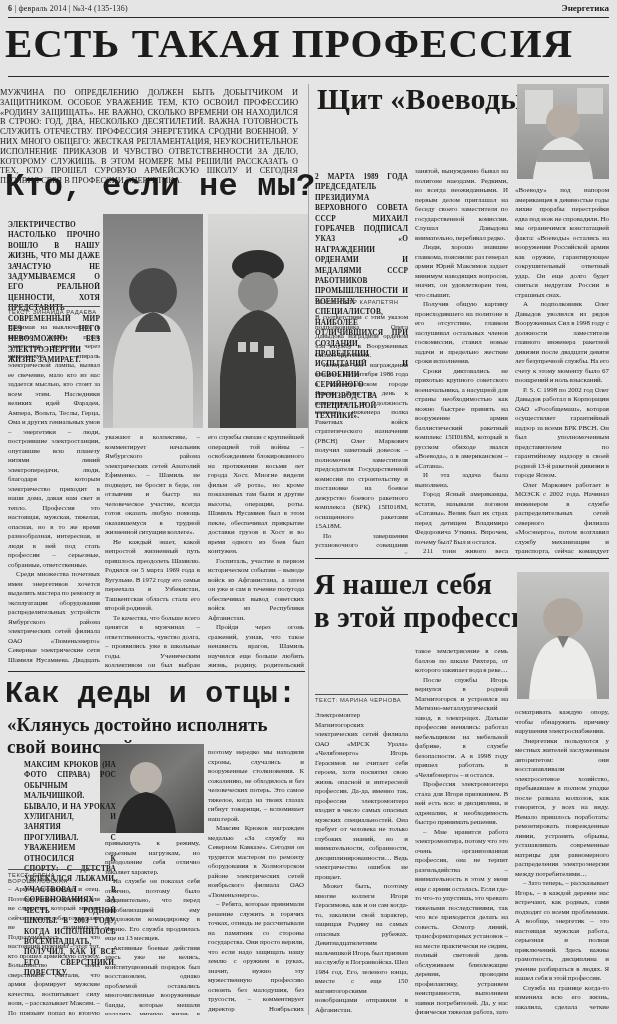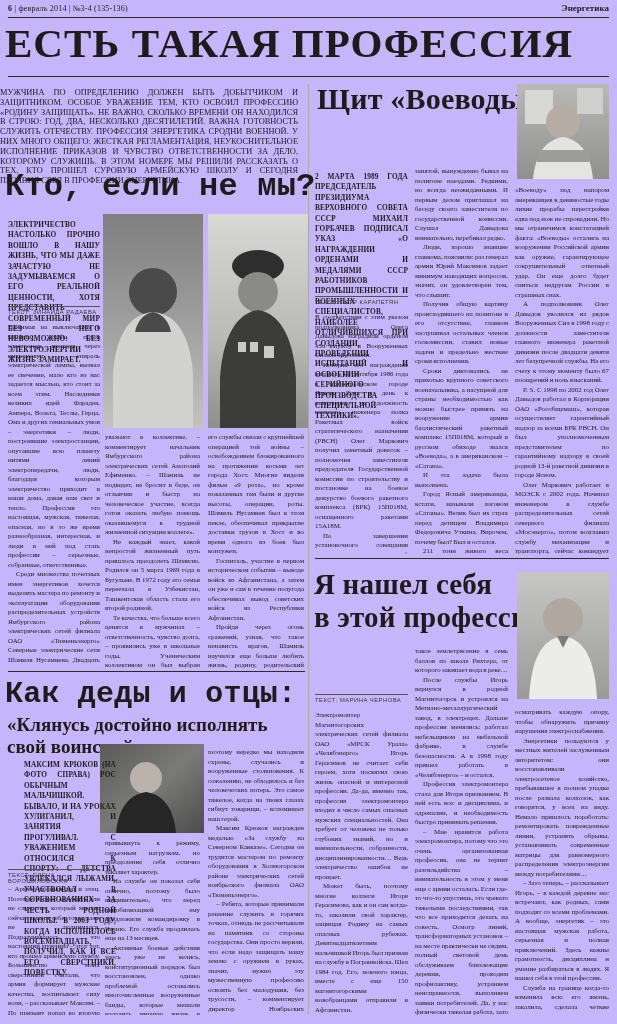--- a/index.html
+++ b/index.html
@@ -1,18 +1,18 @@
 <!DOCTYPE html>
 <html lang="ru"><head>
 <meta charset="utf-8">
 <style>
   html,body { margin:0; padding:0; background:#6e6e6e; }
   .page {
     position:relative; width:617px; height:1024px; margin:0 auto;
-    background:#c4b5fd; color:#1d1c1a; overflow:hidden;
+    background:#e5e5e5; color:#1d1c1a; overflow:hidden;
     font-family:"Liberation Serif", serif;
   }
   .abs { position:absolute; }
   .rule  { position:absolute; height:1px; background:#2b2a28; }
   .vrule { position:absolute; width:1px;  background:#a9a8a4; }
 
   .hdr-left  { left:8px; top:4px; font-size:8px; letter-spacing:.2px; }
   .hdr-left .b { font-weight:700; }
   .hdr-right { right:8px; top:3px; font-size:9px; font-weight:700;margin-left:12px; }
 

